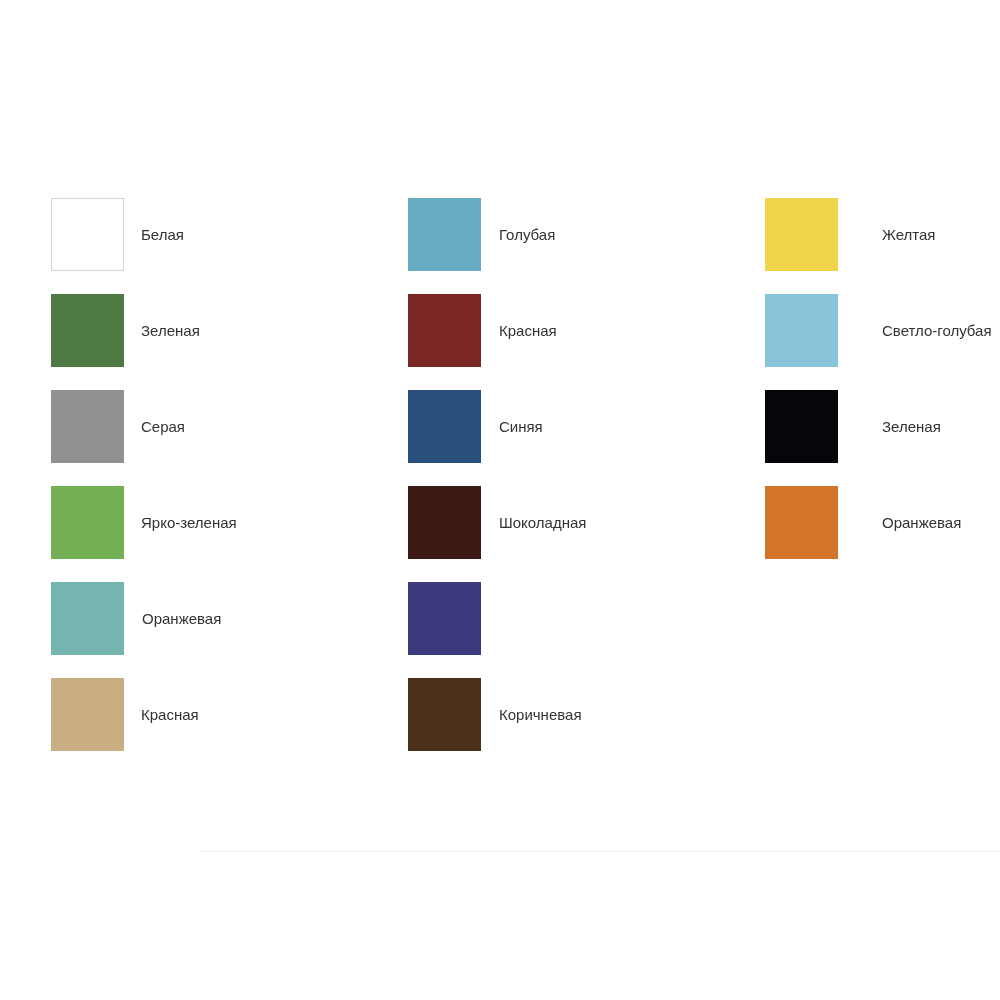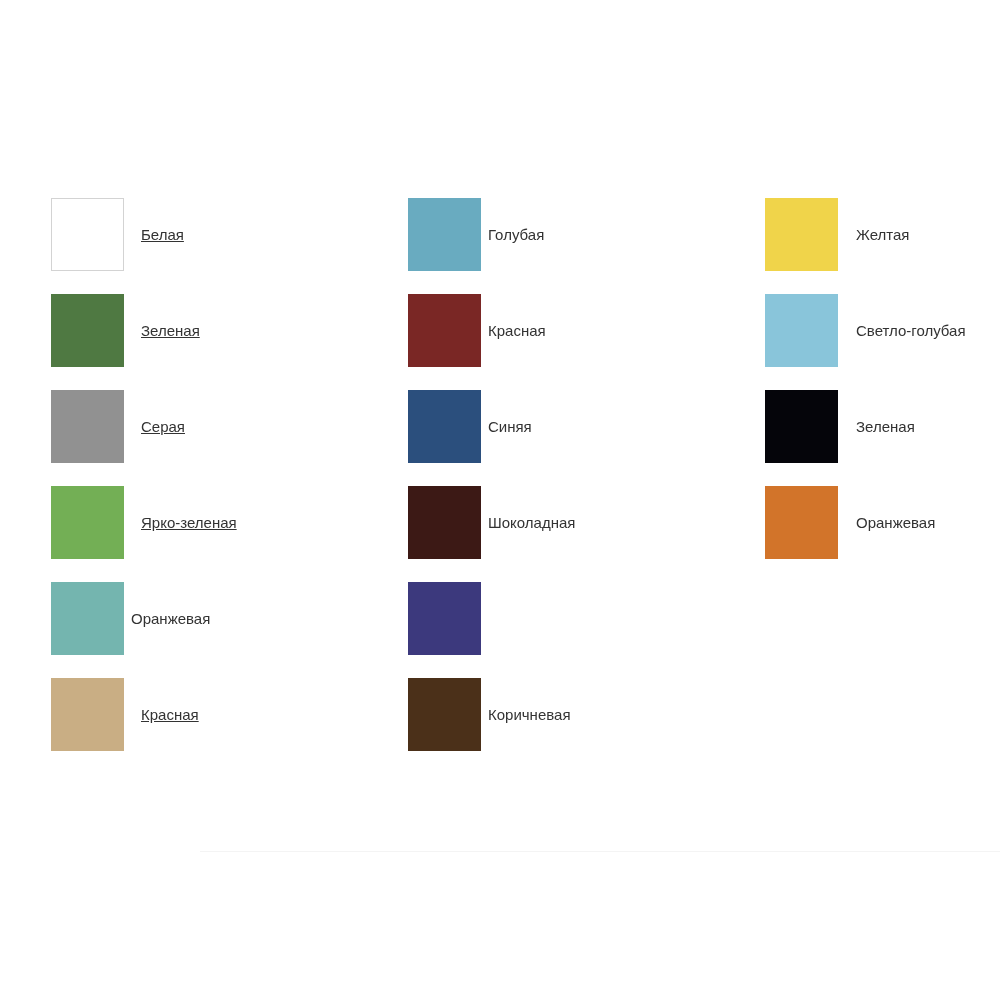--- a/index.html
+++ b/index.html
@@ -22,41 +22,41 @@
   }
   .palette-row {
     display: flex;
     height: 96px;
   }
   .palette-cell {
     width: 357px;
     display: flex;
     align-items: flex-start;
   }
-  .palette-cell.col-3 { width: 196px; }
+  .palette-cell.col-3 { width: 196px; gap: 26px; }
   .palette-cell.empty { visibility: hidden; }
   .swatch {
     width: 73px;
     height: 73px;
     flex: 0 0 73px;
     box-sizing: border-box;
   }
   .swatch.bordered {
     border: 1px solid #d3d3d3;
   }
   .swatch-label {
     font-size: 15px;
     line-height: 1;
     color: #333333;
     white-space: nowrap;
     padding-top: 29px;
     padding-left: 17px;
   }
-  .col-1 .swatch-label { padding-left: 17px; text-decoration: underline; }
-  .col-2 .swatch-label { padding-left: 7px; }
+  .col-1 .swatch-label { padding-left: 17px; }
+  .col-2 .swatch-label { padding-left: 18px; }
   .col-3 .swatch-label { padding-left: 18px; }
   #bottom-rule {
     position: absolute;
     left: 200px;
     top: 851px;
     width: 800px;
     height: 1px;
     background: #f4f4f4;
   }
 </style>

